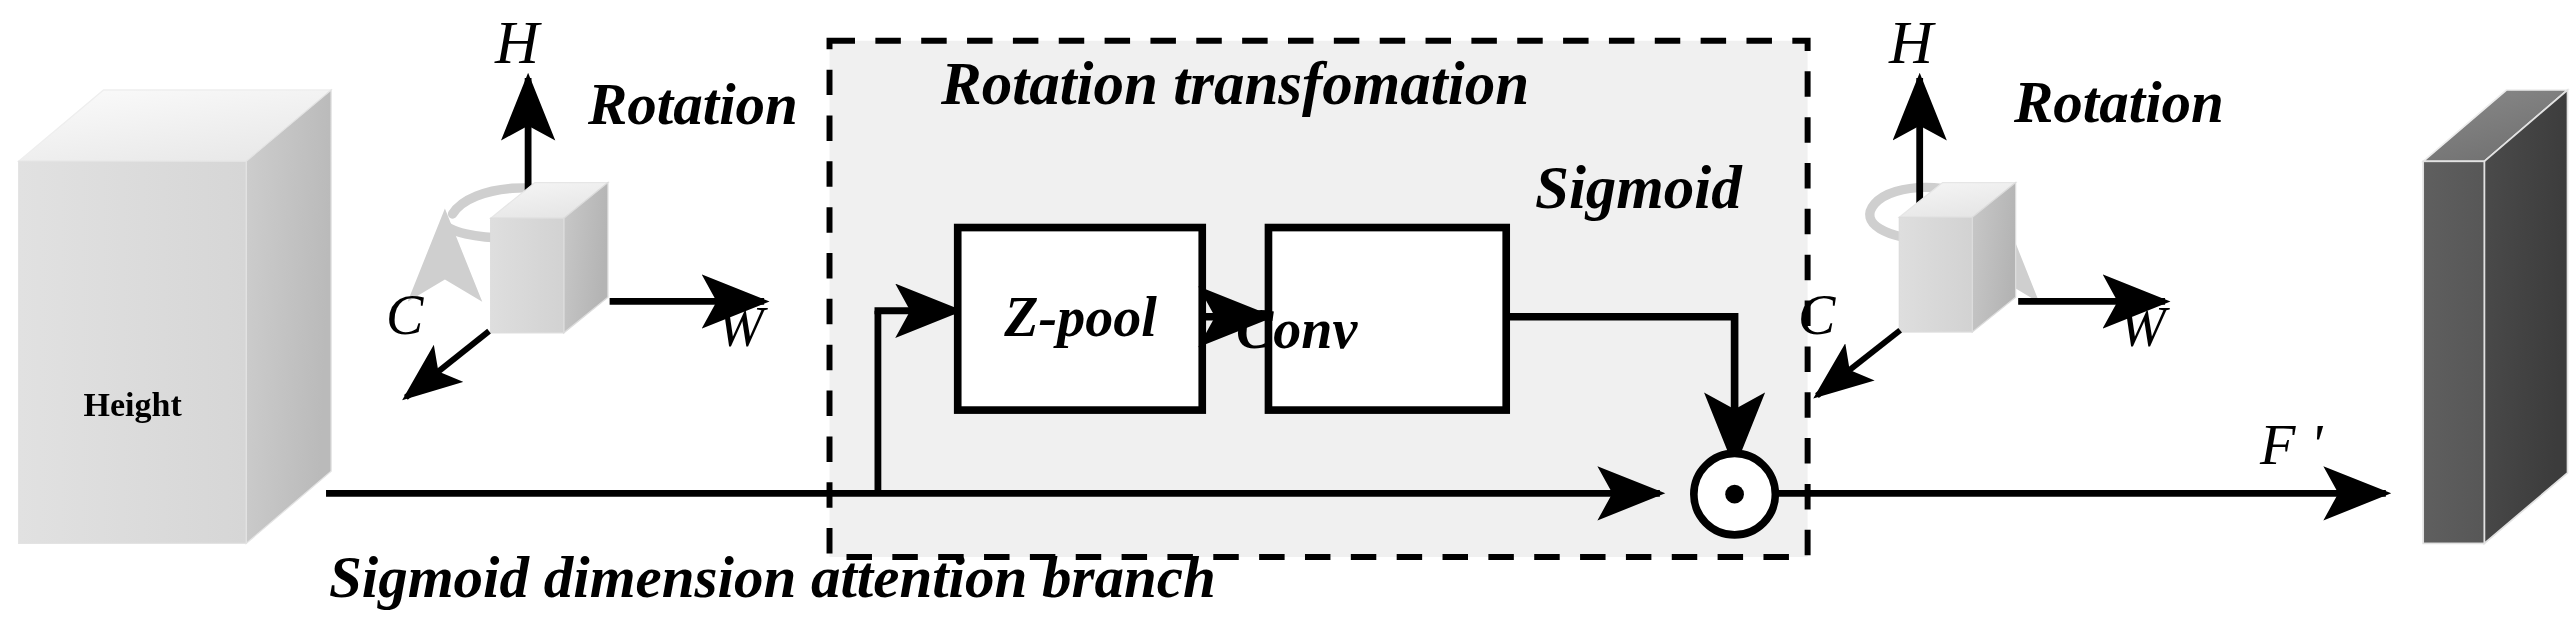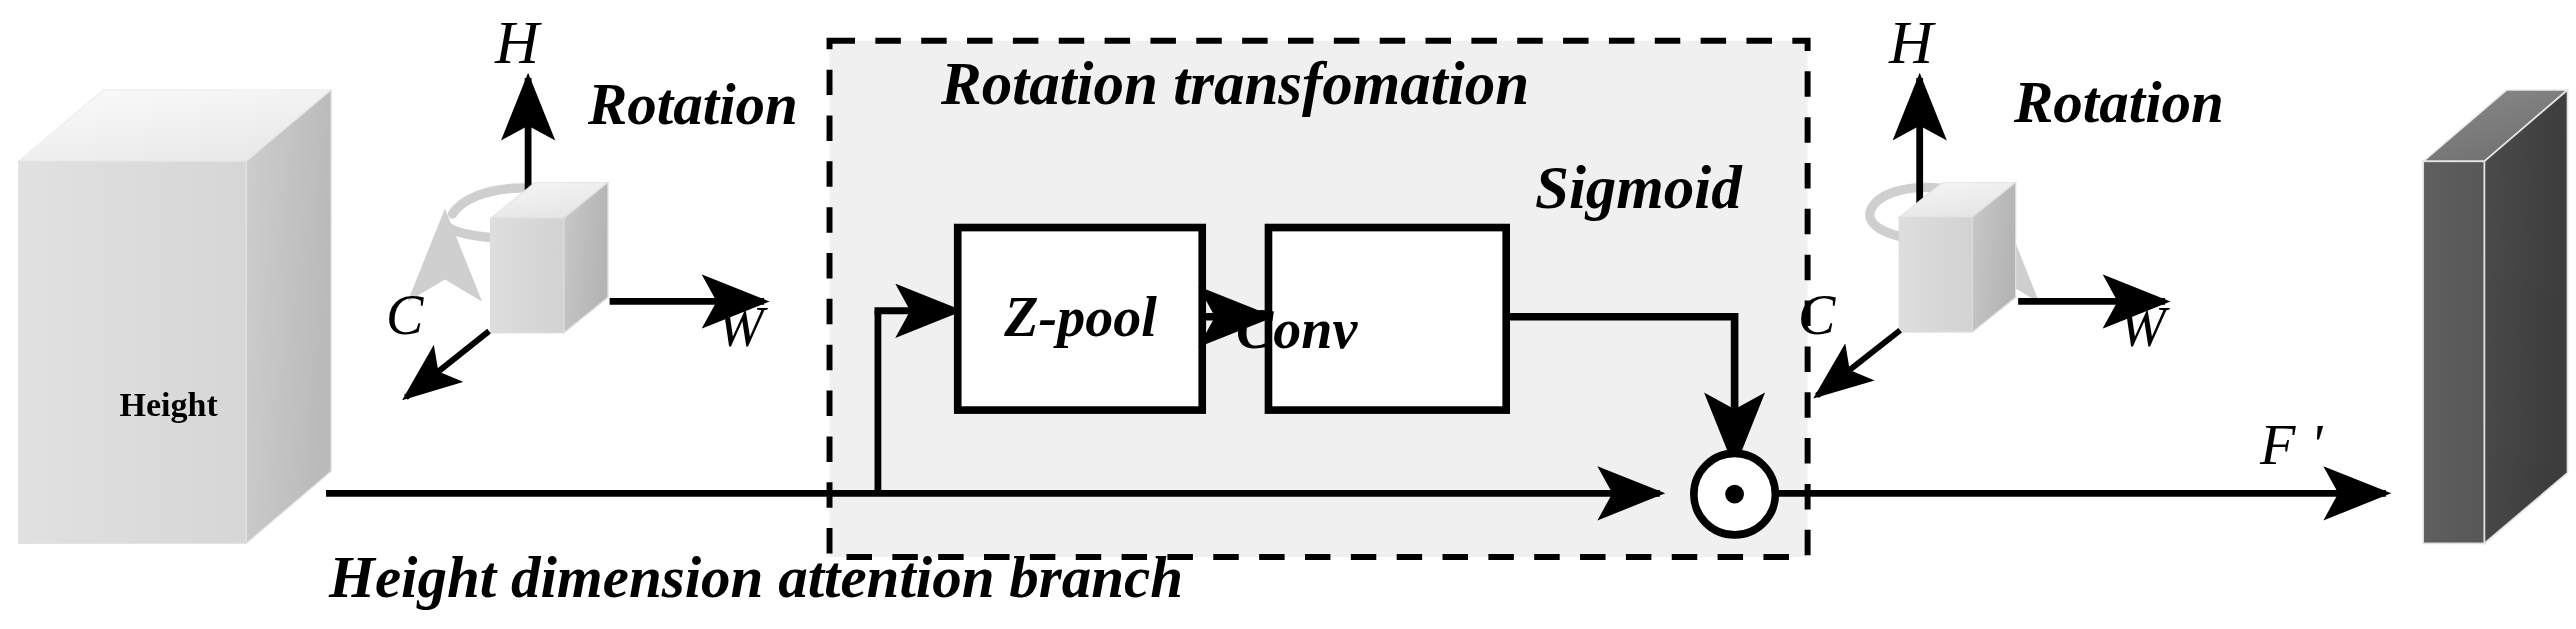--- a/index.html
+++ b/index.html
@@ -168,21 +168,21 @@
       <line x1="2238" y1="389" x2="2140" y2="466" stroke="#000000" stroke-width="7" marker-end="url(#arrowBlack)"></line>
     </g>
 
     <g>
       <polygon points="2854,190 2952,106 3024,106 2926,190" fill="url(#gradTopDark)" stroke="#ededed" stroke-width="2"></polygon>
       <polygon points="2926,190 3024,106 3024,557 2926,640" fill="url(#gradSideDark)" stroke="#e2e2e2" stroke-width="2"></polygon>
       <rect x="2854" y="190" width="72" height="450" fill="url(#gradFrontDark)" stroke="#e2e2e2" stroke-width="2"></rect>
     </g>
   </svg>
 
-  <div class="cube-label" style="left:18.7px; top:386px; width:228px; font-size:34px;margin-left:36px;">
+  <div class="cube-label" style="left:18.7px; top:386px; width:228px; font-size:34px;">
     <div>Height</div>
   </div>
 
   <div class="lbl serif-italic" style="left:495px; top:12px; font-size:61px;">H</div>
   <div class="lbl serif-italic" style="left:717px; top:299px; font-size:56px;">W</div>
   <div class="lbl serif-italic" style="left:386px; top:287px; font-size:56px;">C</div>
 
   <div class="lbl serif-bold" style="left:588px; top:75px; font-size:59px;">Rotation</div>
 
   <div class="lbl serif-bold" style="left:941px; top:53px; font-size:61px;">Rotation transfomation</div>
@@ -194,16 +194,16 @@
   <div class="lbl serif-bold" style="left:1236px; top:289px; width:238px; text-align:left; font-size:56px;margin-top:12px;">Conv</div>
 
   <div class="lbl serif-italic" style="left:1889px; top:12px; font-size:61px;">H</div>
   <div class="lbl serif-italic" style="left:2119px; top:299px; font-size:56px;">W</div>
   <div class="lbl serif-italic" style="left:1798px; top:287px; font-size:56px;">C</div>
 
   <div class="lbl serif-bold" style="left:2014px; top:73px; font-size:59px;">Rotation</div>
 
   <div class="lbl serif-italic" style="left:2260px; top:416px; font-size:58px;">F '</div>
 
-  <div class="lbl serif-bold" style="left:329px; top:548px; font-size:59px;">Height dimension attention branch</div>
+  <div class="lbl serif-bold" style="left:329px; top:548px; font-size:59px;">Sigmoid dimension attention branch</div>
 
 </div>
 
 
 </body></html>

